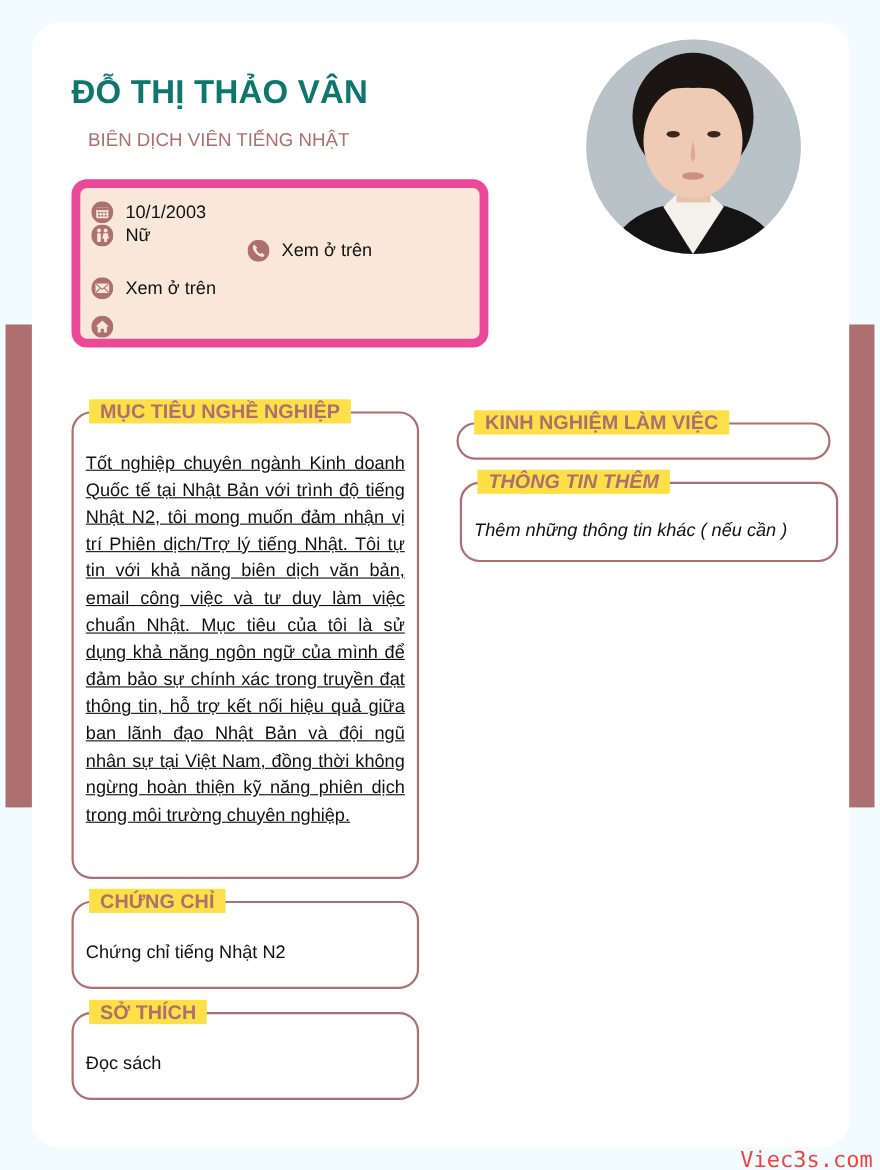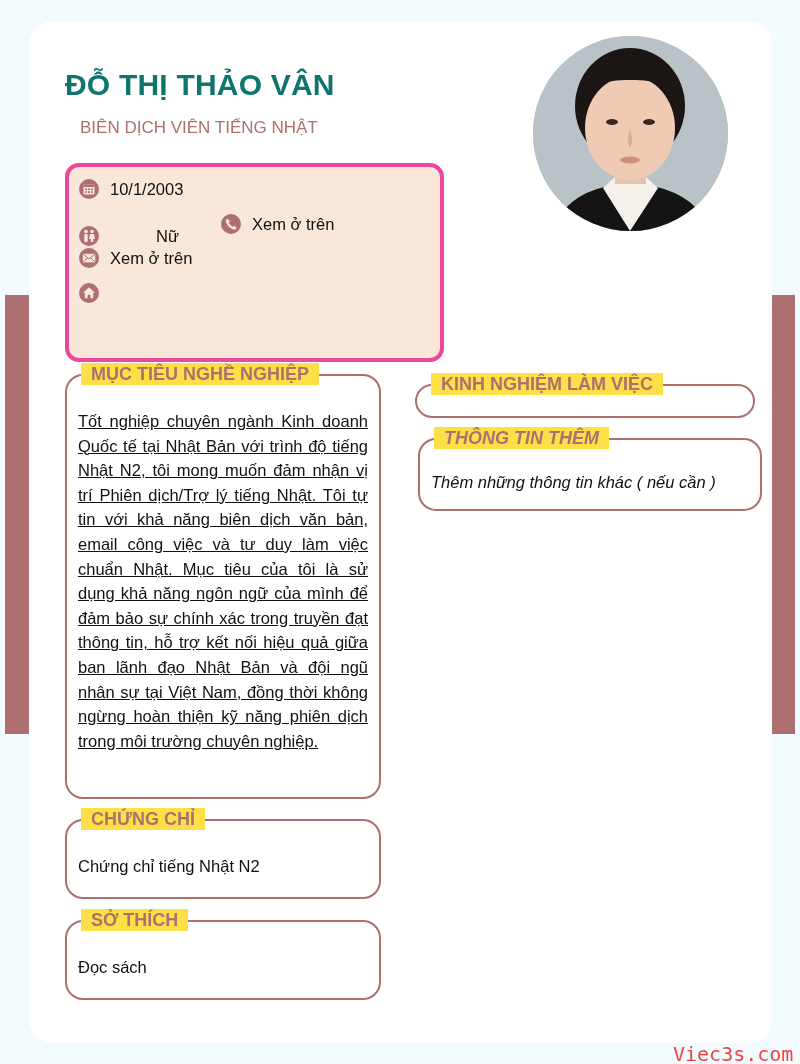--- a/index.html
+++ b/index.html
@@ -24,22 +24,22 @@
   }
   .title {
     position: absolute; left: 65px; top: 118px;
     font-size: 17px; color: #ad6f6f; margin-left: 15px;
   }
   .photo {
     position: absolute; left: 533px; top: 36px; width: 195px; height: 195px;
     border-radius: 50%; overflow: hidden; background: #b7c1c6;
   }
   .info {
-    position: absolute; left: 65px; top: 163px; width: 379px; height: 199px;
-    background: #f9e8da; border: 4px solid #ec4899; border-radius: 14px;
+    position: absolute; left: 65px; top: 163px; width: 379px; height: 153px;
+    background: #f9e8da; border: 8px solid #ec4899; border-radius: 14px;
   }
   .info-row { position: absolute; display: flex; align-items: flex-start; font-size: 16.5px; line-height: 25px; }
   .info-row .ico { width: 20px; height: 20px; margin-right: 11px; margin-top: 2px; flex: none; }
   .section {
     position: absolute; border: 2px solid #ad6f6f; border-radius: 18px;
   }
   .section .sec-title {
     position: absolute; top: -13px; left: 14px; padding: 0 10px;
     background: #fde047; color: #ad6f6f; font-weight: bold; font-size: 18px; line-height: 22px;
     white-space: nowrap;
@@ -98,21 +98,21 @@
       <rect x="6" y="9.5" width="2" height="1.6" fill="#ad6f6f"></rect>
         <rect x="9" y="9.5" width="2" height="1.6" fill="#ad6f6f"></rect>
         <rect x="12" y="9.5" width="2" height="1.6" fill="#ad6f6f"></rect>
       <rect x="6" y="12.3" width="2" height="1.6" fill="#ad6f6f"></rect>
         <rect x="9" y="12.3" width="2" height="1.6" fill="#ad6f6f"></rect>
         <rect x="12" y="12.3" width="2" height="1.6" fill="#ad6f6f"></rect>
     </svg>
     <span>10/1/2003</span>
   </div>
 
-  <div class="info-row" style="left:10px; top:57px;gap:46px;">
+  <div class="info-row" style="left:10px; top:31px;">
     <svg class="ico" viewBox="0 0 20 20">
       <circle cx="10" cy="10" r="10" fill="#ad6f6f"></circle>
       <circle cx="7" cy="5.5" r="1.8" fill="#f9e8da"></circle>
       <circle cx="13" cy="5.5" r="1.8" fill="#f9e8da"></circle>
       <rect x="5.3" y="8" width="3.4" height="8" rx="1" fill="#f9e8da"></rect>
       <path d="M11 8 L15 8 L16 13 L14.3 13 L14.3 16 L11.7 16 L11.7 13 L10 13 Z" fill="#f9e8da"></path>
     </svg>
     <span>Nữ</span>
   </div>
 

